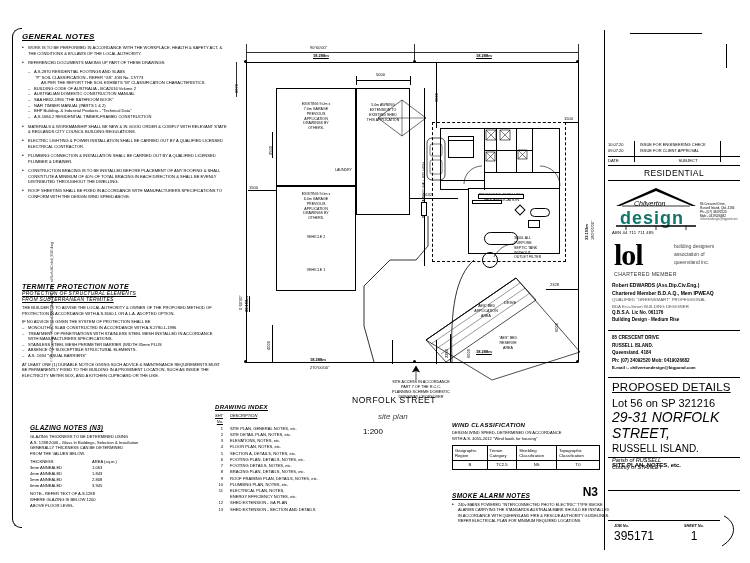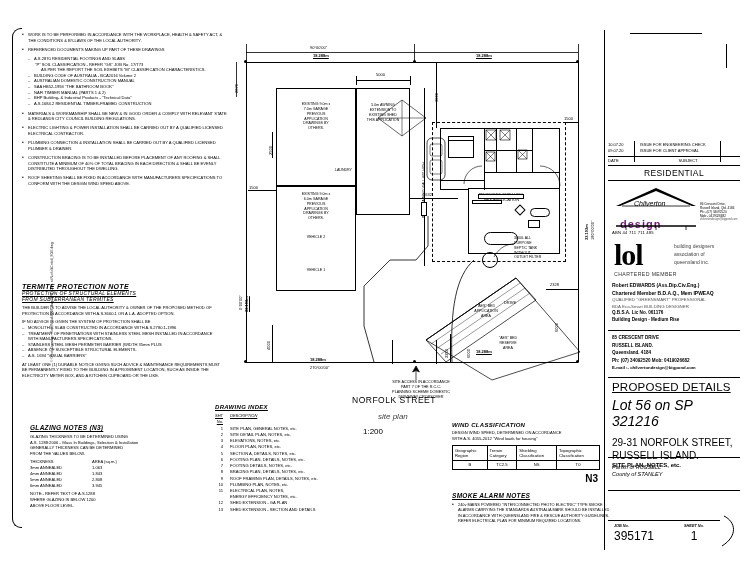--- a/index.html
+++ b/index.html
@@ -165,20 +165,21 @@
 
 <div id="sheet">
 
   <div class="abs" style="left:-48px; top:300px; width:200px; transform:rotate(-90deg); transform-origin:50% 50%;">
     <div class="tiny" style="font-size:3.4px; text-align:center; color:#333;">© West_Drawing : Plan Result2018 .dwg:WR1_Gdn. at NorfolkCmbd_SGE.dwg</div>
   </div>
 
   <div class="abs flourish" style="left:12px; top:28px; width:10px; height:500px; border-width:0.8px;"></div>
 
   <div class="abs" id="notes-col">
+    <div class="ttl note-head">GENERAL NOTES</div>
 
     <div class="bullet-item">WORK IS TO BE PERFORMED IN ACCORDANCE WITH THE WORKPLACE, HEALTH &amp; SAFETY ACT, &amp; THE CONDITIONS &amp; BY-LAWS OF THE LOCAL AUTHORITY.</div>
     <div class="bullet-item">REFERENCED DOCUMENTS MAKING UP PART OF THESE DRAWINGS</div>
 
     <div class="sub-block">
       <div class="dash-item">A.S.2870 RESIDENTIAL FOOTINGS AND SLABS</div>
       <div class="plainline" style="padding-left:7px;">"P" SOIL CLASSIFICATION - REFER "GS" JOB No. 17/773</div>
       <div class="plainline" style="padding-left:13px;">AS PER THE REPORT THE SOIL EXHIBITS "M" CLASSIFICATION CHARACTERISTICS.</div>
       <div class="dash-item">BUILDING CODE OF AUSTRALIA - BCA2016 Volume 2</div>
       <div class="dash-item">AUSTRALIAN DOMESTIC CONSTRUCTION MANUAL</div>
@@ -533,21 +534,21 @@
         <th>Topographic Classification</th>
       </tr>
       <tr>
         <td>B</td>
         <td>TC2.5</td>
         <td>NS</td>
         <td>T0</td>
       </tr>
     </tbody>
       </table>
-    <div class="right bold" style="font-size:10px; margin-top:3px; padding-right:4px;">N3</div>
+    <div class="right bold" style="font-size:12px; margin-top:15px; padding-right:4px;">N3</div>
   </div>
 
   <div class="abs" id="smoke">
     <div class="ttl" style="font-size:6.5px; margin-bottom:3px;">SMOKE ALARM NOTES</div>
     <div class="bullet-item" style="font-size:3.9px;">240v MAINS POWERED "INTERCONNECTED PHOTO ELECTRIC" TYPE SMOKE ALARMS CARRYING THE STANDARDS AUSTRALIA MARK SHOULD BE INSTALLED IN ACCORDANCE WITH  QUEENSLAND FIRE &amp; RESCUE AUTHORITY GUIDELINES. REFER   ELECTRICAL PLAN FOR MINIMUM REQUIRED LOCATIONS.</div>
   </div>
 
   <div class="abs" id="title-block">
 
     <div class="abs" style="left:-4px; top:0; width:0; height:100%; border-left:1px solid #000;"></div>
@@ -576,21 +577,21 @@
       <div class="abs" style="left:26px; top:-1px; height:21px; border-left:0.8px solid #000;"></div>
       <div class="abs" style="left:112px; top:-1px; height:21px; border-left:0.8px solid #000;"></div>
     </div>
 
     <div class="abs logo-box" style="left:4px; top:158px; width:88px;">
       <svg style="left:0; top:0; width:88px; height:20px;">
         <polygon points="4,18 44,0 84,18 80,18 44,3 8,18" fill="#000"></polygon>
         <line x1="10" y1="18" x2="78" y2="18" stroke="#000" stroke-width="0.8"></line>
       </svg>
       <div class="abs" style="left:22px; top:12px; font-size:7px; font-style:italic;">Chilverton</div>
-      <div class="abs bold" style="left:8px; top:20px; font-size:11px; letter-spacing:1px; color:#701a75;margin-top:10px;">design</div>
+      <div class="abs bold" style="left:8px; top:20px; font-size:18px; letter-spacing:1px; color:#0f766e;">design</div>
       <svg style="left:4px; top:36px; width:80px; height:6px;">
         <line x1="0" y1="2" x2="80" y2="2" stroke="#000" stroke-width="1.4"></line>
         <line x1="10" y1="2" x2="10" y2="6" stroke="#000" stroke-width="0.8"></line>
         <line x1="40" y1="2" x2="40" y2="6" stroke="#000" stroke-width="0.8"></line>
         <line x1="70" y1="2" x2="70" y2="6" stroke="#000" stroke-width="0.8"></line>
       </svg>
       <div class="abs" style="left:0; top:42px; font-size:4.2px; letter-spacing:.2px;">ABN  44  711  711  485</div>
     </div>
 
     <div class="abs" style="left:92px; top:172px; width:44px;">
@@ -625,22 +626,22 @@
       <div class="bold" style="font-size:4.6px; line-height:1.65;">85 CRESCENT DRIVE</div>
       <div class="bold" style="font-size:4.6px; line-height:1.65;">RUSSELL ISLAND.</div>
       <div class="bold" style="font-size:4.6px; line-height:1.65;">Queensland.  4184</div>
       <div class="bold" style="font-size:4.6px; line-height:1.65;">Ph: (07) 34092520   Mob: 0419026682</div>
       <div class="bold" style="font-size:4.3px; line-height:1.65;">E-mail :-  chilvertondesign@bigpond.com</div>
     </div>
     <div class="abs tb-rule-thick" style="left:0; top:347px; width:132px;"></div>
 
     <div class="abs" style="left:4px; top:351px; width:130px;">
       <div class="ul" style="font-size:11.5px; letter-spacing:.2px;">PROPOSED  DETAILS</div>
-      <div style="font-size:14px; margin-top:4px;font-style:italic;">Lot 56 on SP 321216</div>
-      <div style="font-size:10px; margin-top:8px;">29-31 NORFOLK STREET,</div>
+      <div style="font-size:11px; margin-top:4px;">Lot 56 on SP 321216</div>
+      <div style="font-size:14px; margin-top:0;font-style:italic;">29-31 NORFOLK STREET,</div>
       <div style="font-size:10px; margin-top:2px;">RUSSELL ISLAND.</div>
       <div class="ital" style="font-size:5.6px; margin-top:3px;">Parish of RUSSELL</div>
       <div class="ital" style="font-size:5.6px; margin-top:1px;">County of STANLEY</div>
     </div>
     <div class="abs tb-rule-thick" style="left:0; top:427px; width:132px;"></div>
 
     <div class="abs bold" style="left:4px; top:432px; font-size:6px;">SITE PLAN, NOTES, etc.</div>
     <div class="abs tb-rule-thick" style="left:0; top:460px; width:132px;"></div>
 
     <div class="abs tb-rule-thick" style="left:0; top:490px; width:112px;"></div>

